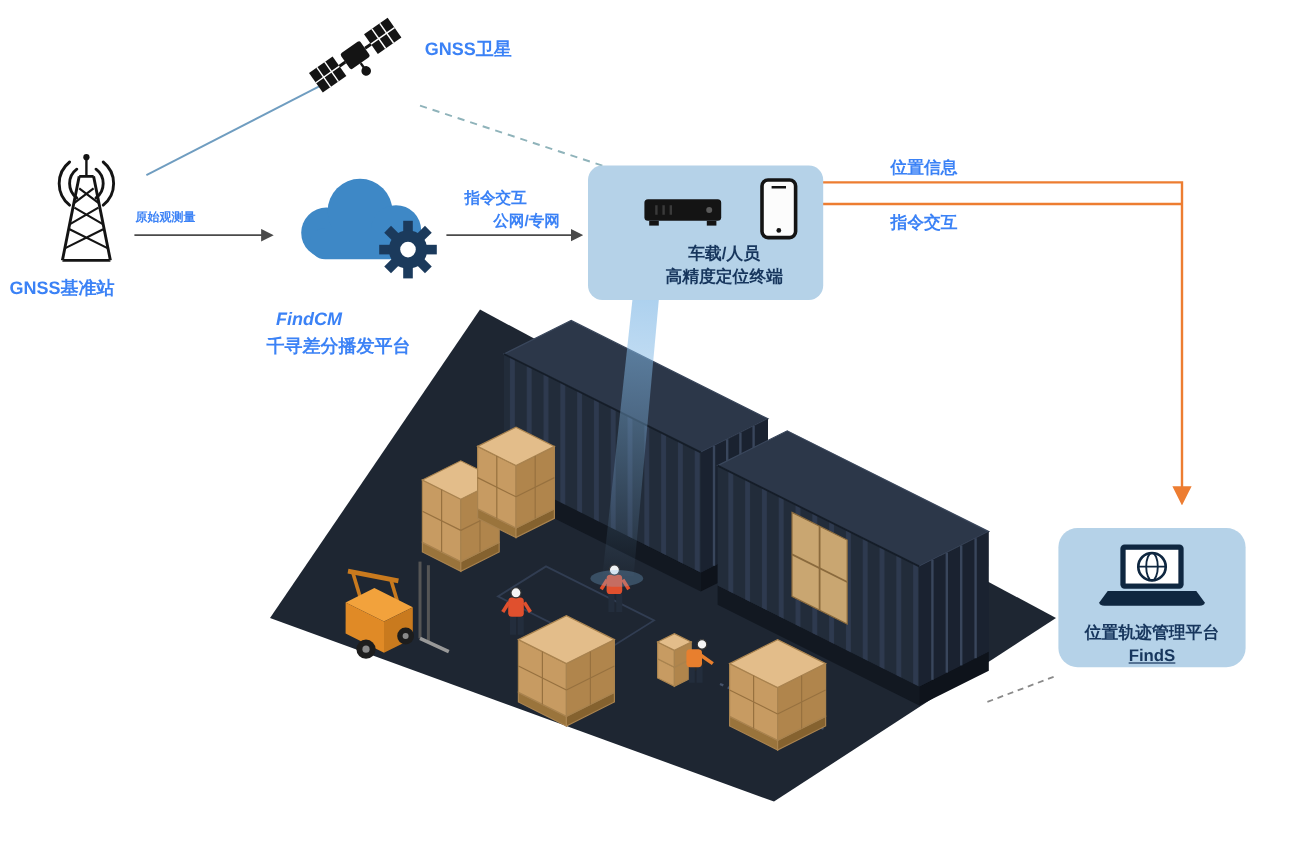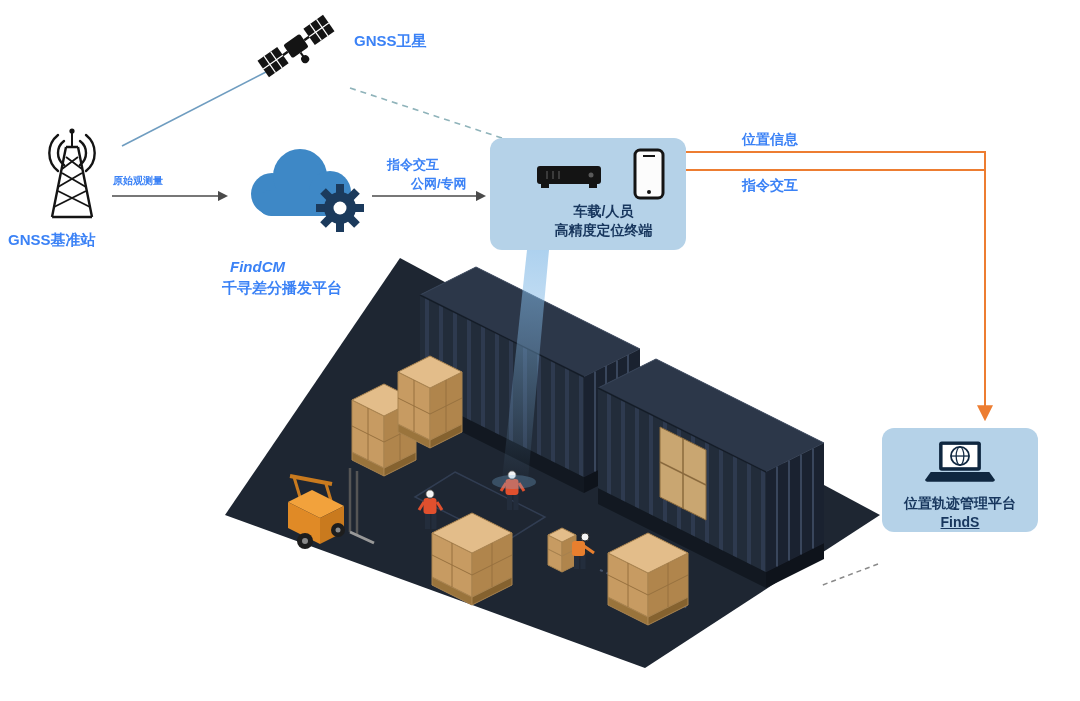--- a/index.html
+++ b/index.html
@@ -259,21 +259,21 @@
       <g>
         <rect x="106" y="4" width="28" height="48" rx="5" fill="#fcfcfc" stroke="#141414" stroke-width="3"></rect>
         <line x1="114" y1="10" x2="126" y2="10" stroke="#141414" stroke-width="2"></line>
         <circle cx="120" cy="46" r="2" fill="#141414"></circle>
       </g>
     </svg>
     <div class="ptext">车载/人员</div>
     <div class="ptext">高精度定位终端</div>
   </div>
 
-  <div class="panel" style="left:882px;top:428px;width:156px;height:104px;">
+  <div class="panel" style="left:882px;top:440px;width:156px;height:116px;border-radius:16px;">
     <svg width="124" height="66" viewBox="0 0 124 66" style="margin-top:12px;">
       <rect x="32" y="2" width="60" height="42" rx="4" fill="#0f2740"></rect>
       <rect x="37" y="7" width="50" height="32" fill="#ffffff"></rect>
       <circle cx="62" cy="23" r="13" fill="#ffffff" stroke="#0f2740" stroke-width="2.5"></circle>
       <ellipse cx="62" cy="23" rx="5.5" ry="13" fill="none" stroke="#0f2740" stroke-width="1.8"></ellipse>
       <line x1="49" y1="23" x2="75" y2="23" stroke="#0f2740" stroke-width="1.8"></line>
       <path d="M20 46 L104 46 L112 57 Q112 60 107 60 L17 60 Q12 60 12 57 Z" fill="#0f2740"></path>
     </svg>
     <div class="ptext" style="margin-top:8px;">位置轨迹管理平台</div>
     <div class="ptext underline">FindS</div>

